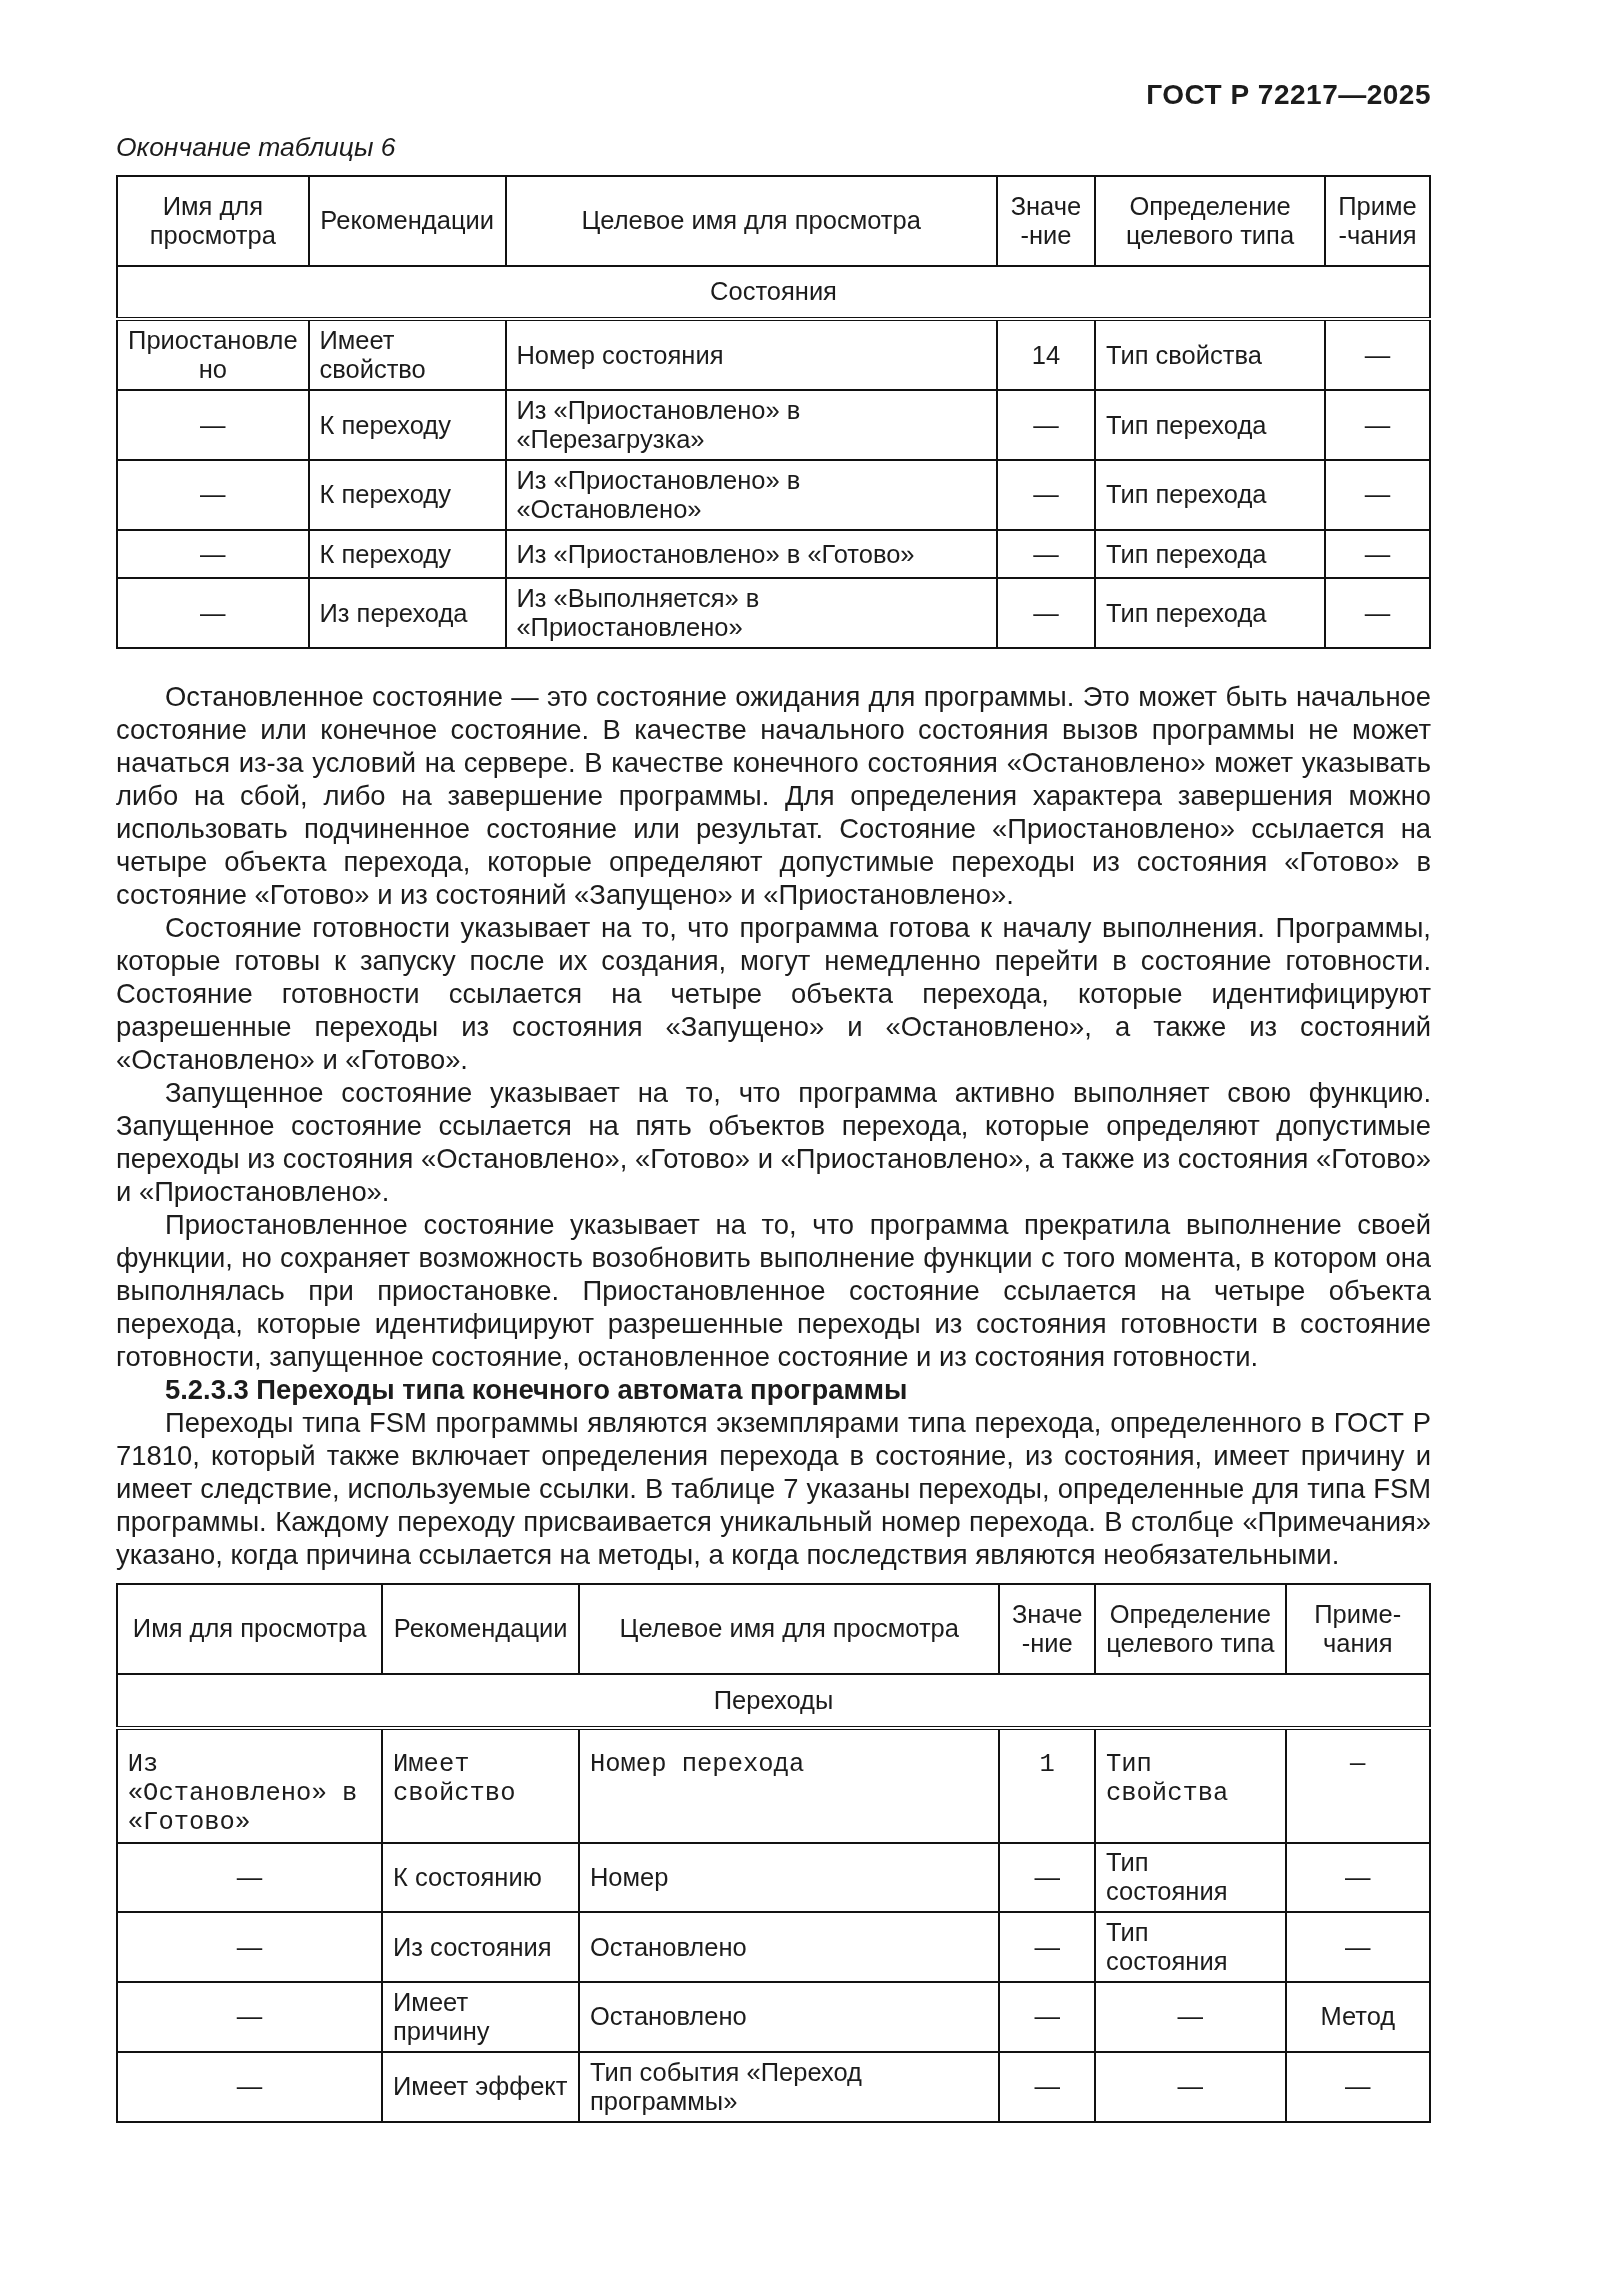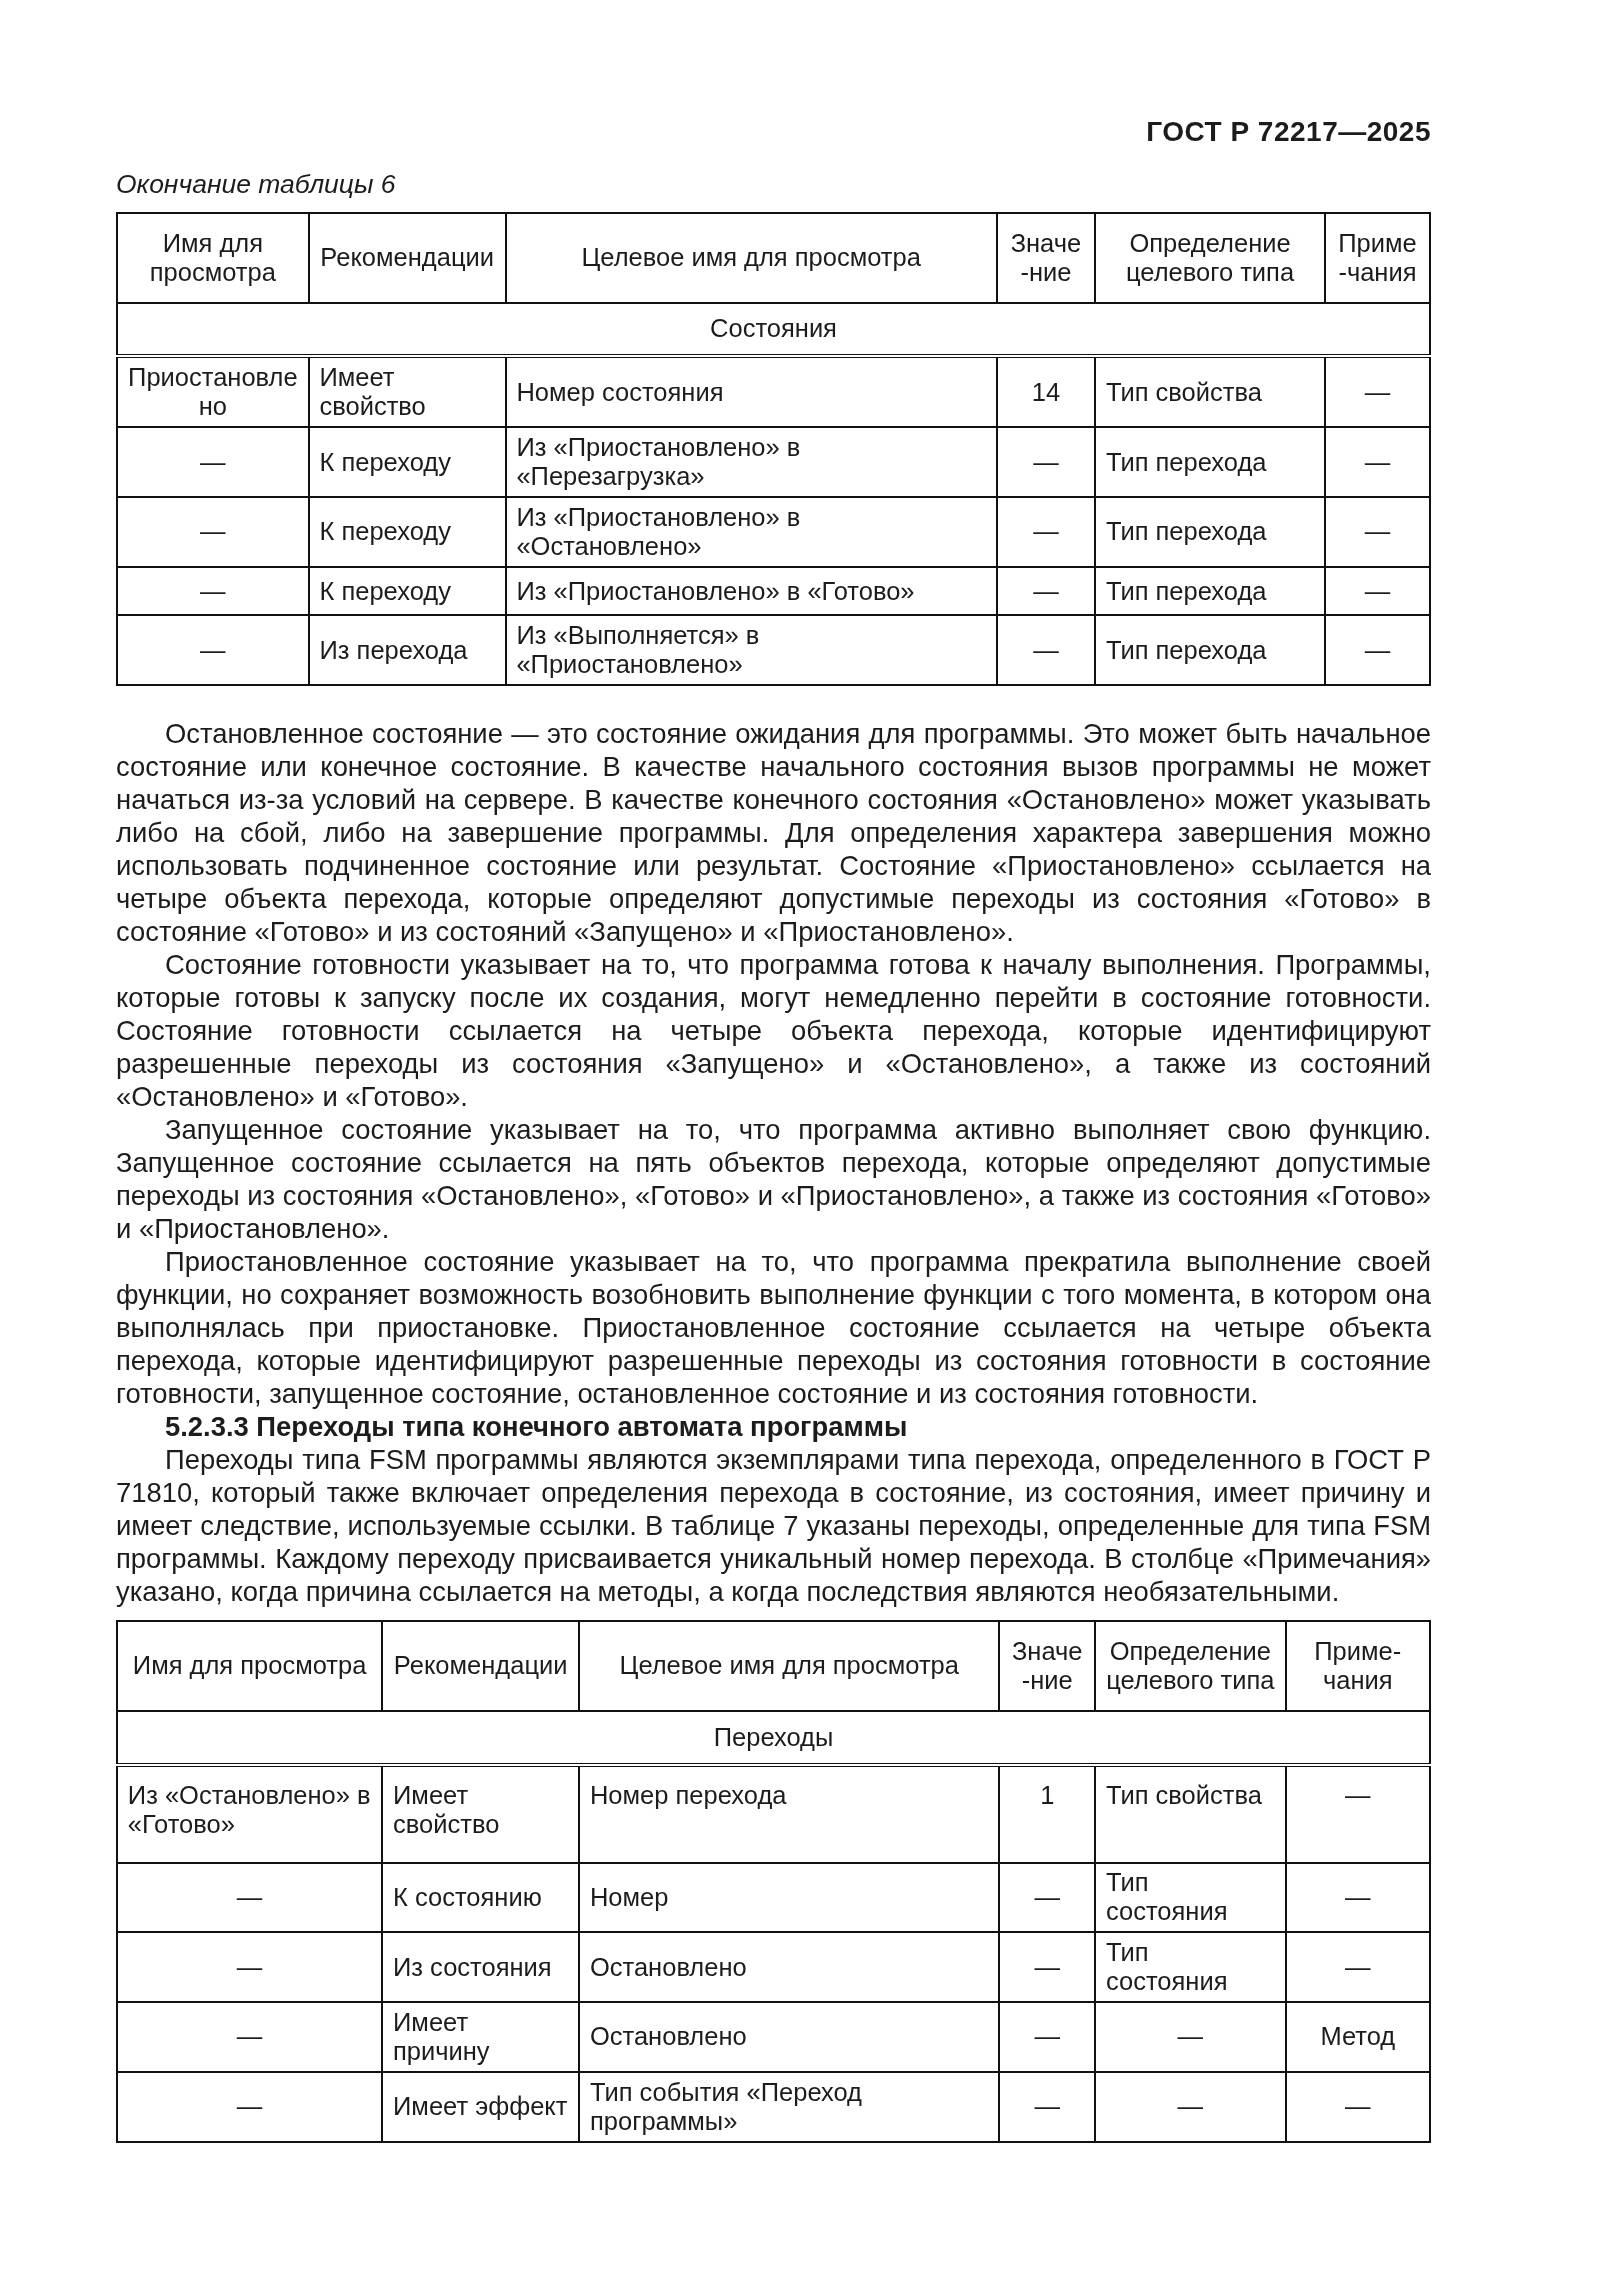--- a/index.html
+++ b/index.html
@@ -20,21 +20,21 @@
     height: 2293px;
     background: #ffffff;
   }
   .content {
     position: absolute;
     left: 116px;
     top: 0;
     width: 1315px;
   }
   .doc-header {
-    padding-top: 116px;
+    padding-top: 79px;
     text-align: right;
     font-weight: bold;
     font-size: 28px;
     letter-spacing: 0.5px;
   }
   .table-caption {
     margin-top: 21px;
     font-size: 26.5px;
   }
   .italic { font-style: italic; }
@@ -70,21 +70,21 @@
     height: 78px;
   }
   tr.section-row td {
     text-align: center;
     height: 41px;
     border-bottom: 4.9px double #111;
   }
   .t6 tbody tr.data-row td { height: 37px; }
   .t7 tbody tr.data-row td { height: 47px; }
   .t7 tbody tr.row-tall1 td { height: 76px; }
-  .t7 tbody tr.vt td { vertical-align: top; padding-top: 14px; }
+  .t7 tbody tr.vt td { vertical-align: top; padding-top: 20px; font-family: Liberation Mono, monospace; }
   td.c { text-align: center; }
   td.l { text-align: left; padding-left: 17.6px; }
 
   .body-text { margin-top: 31px; }
   .body-text p {
     margin: 0;
     font-size: 27.4px;
     line-height: 33px;
     text-align: justify;
     text-indent: 49px;

